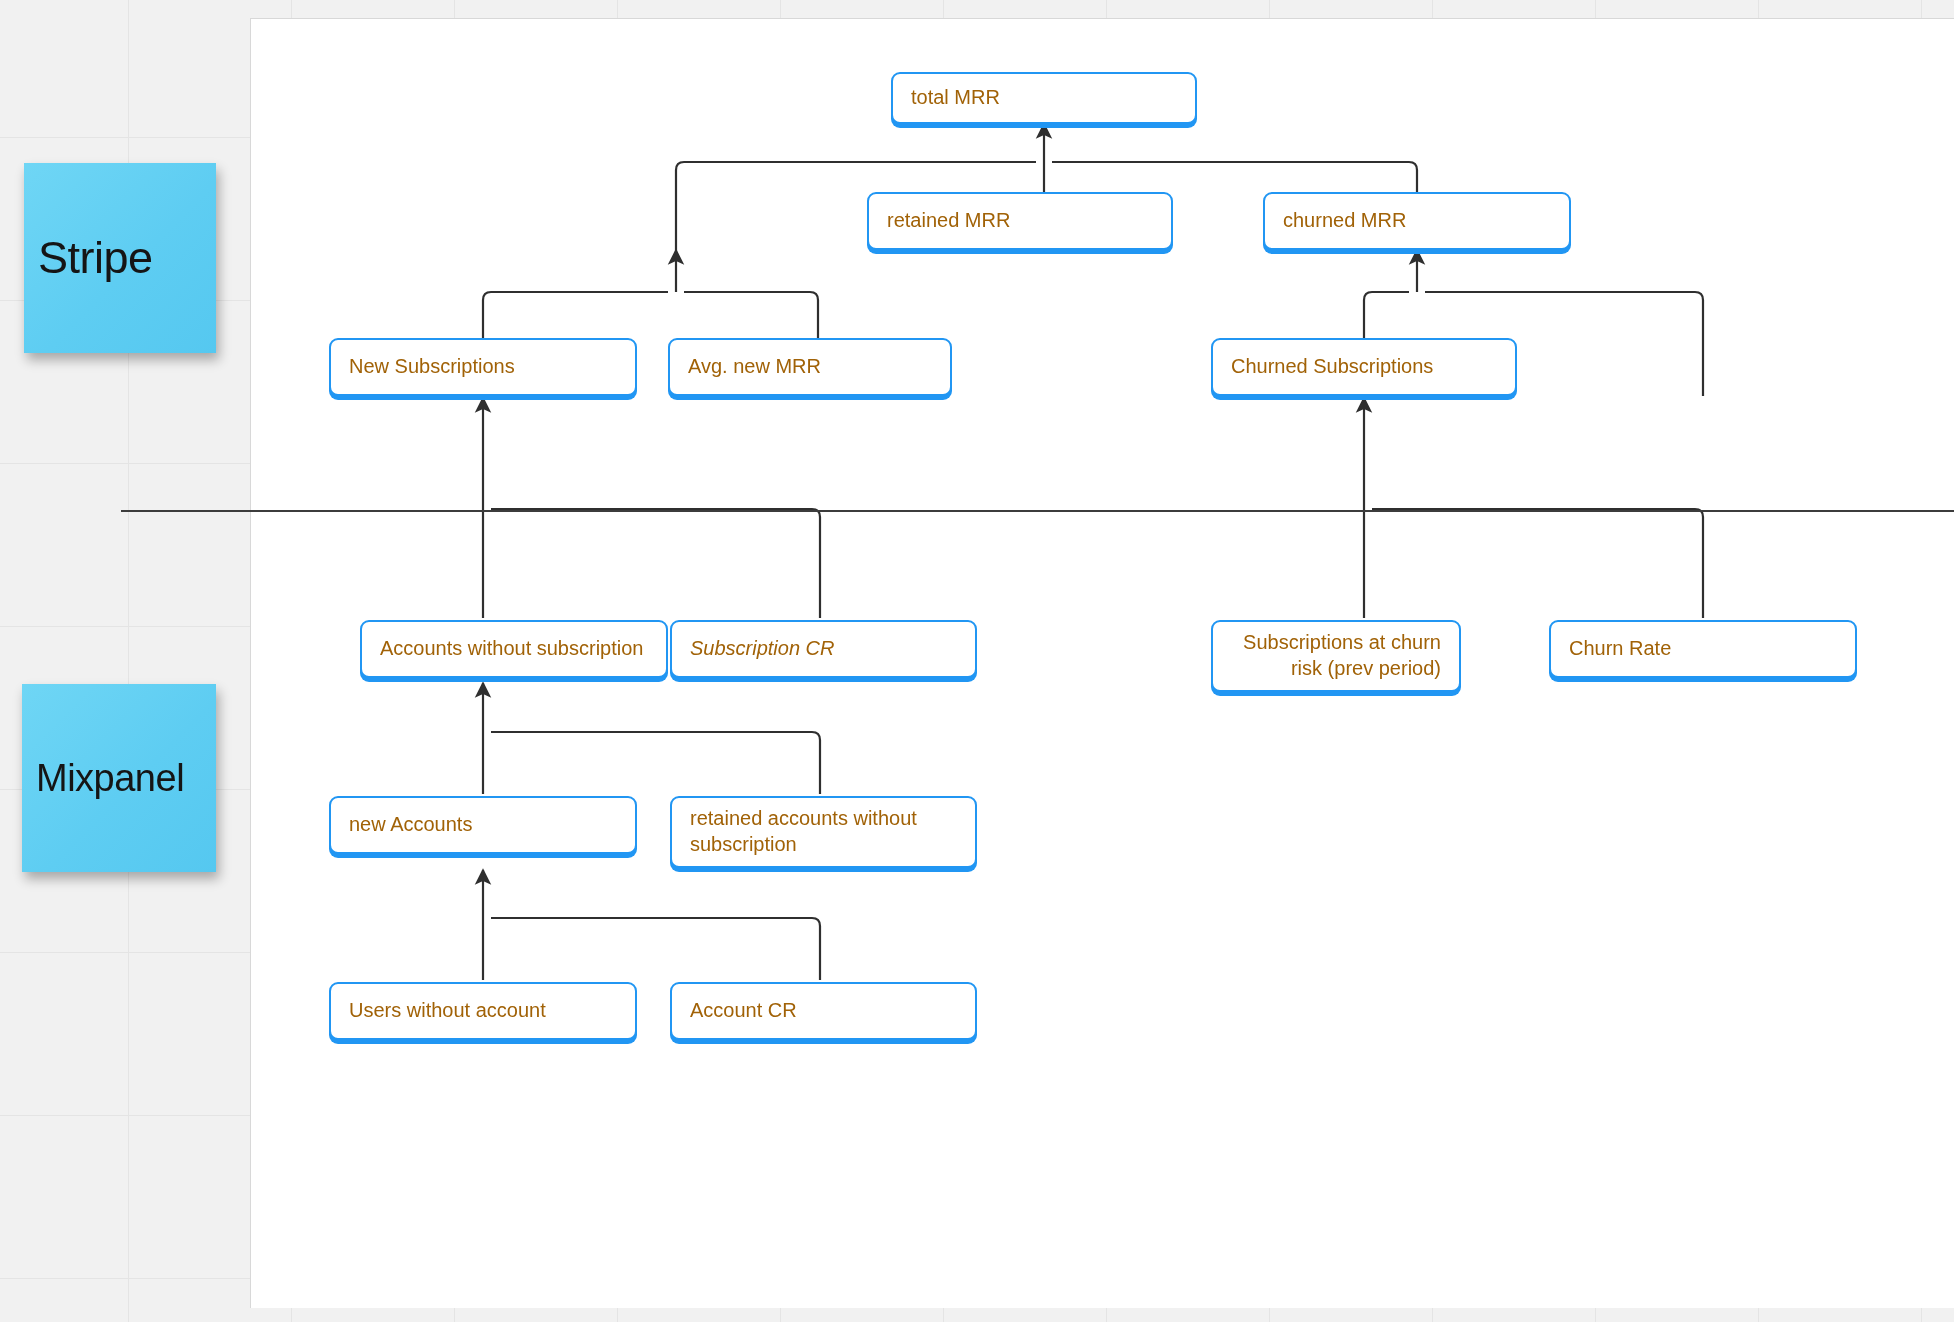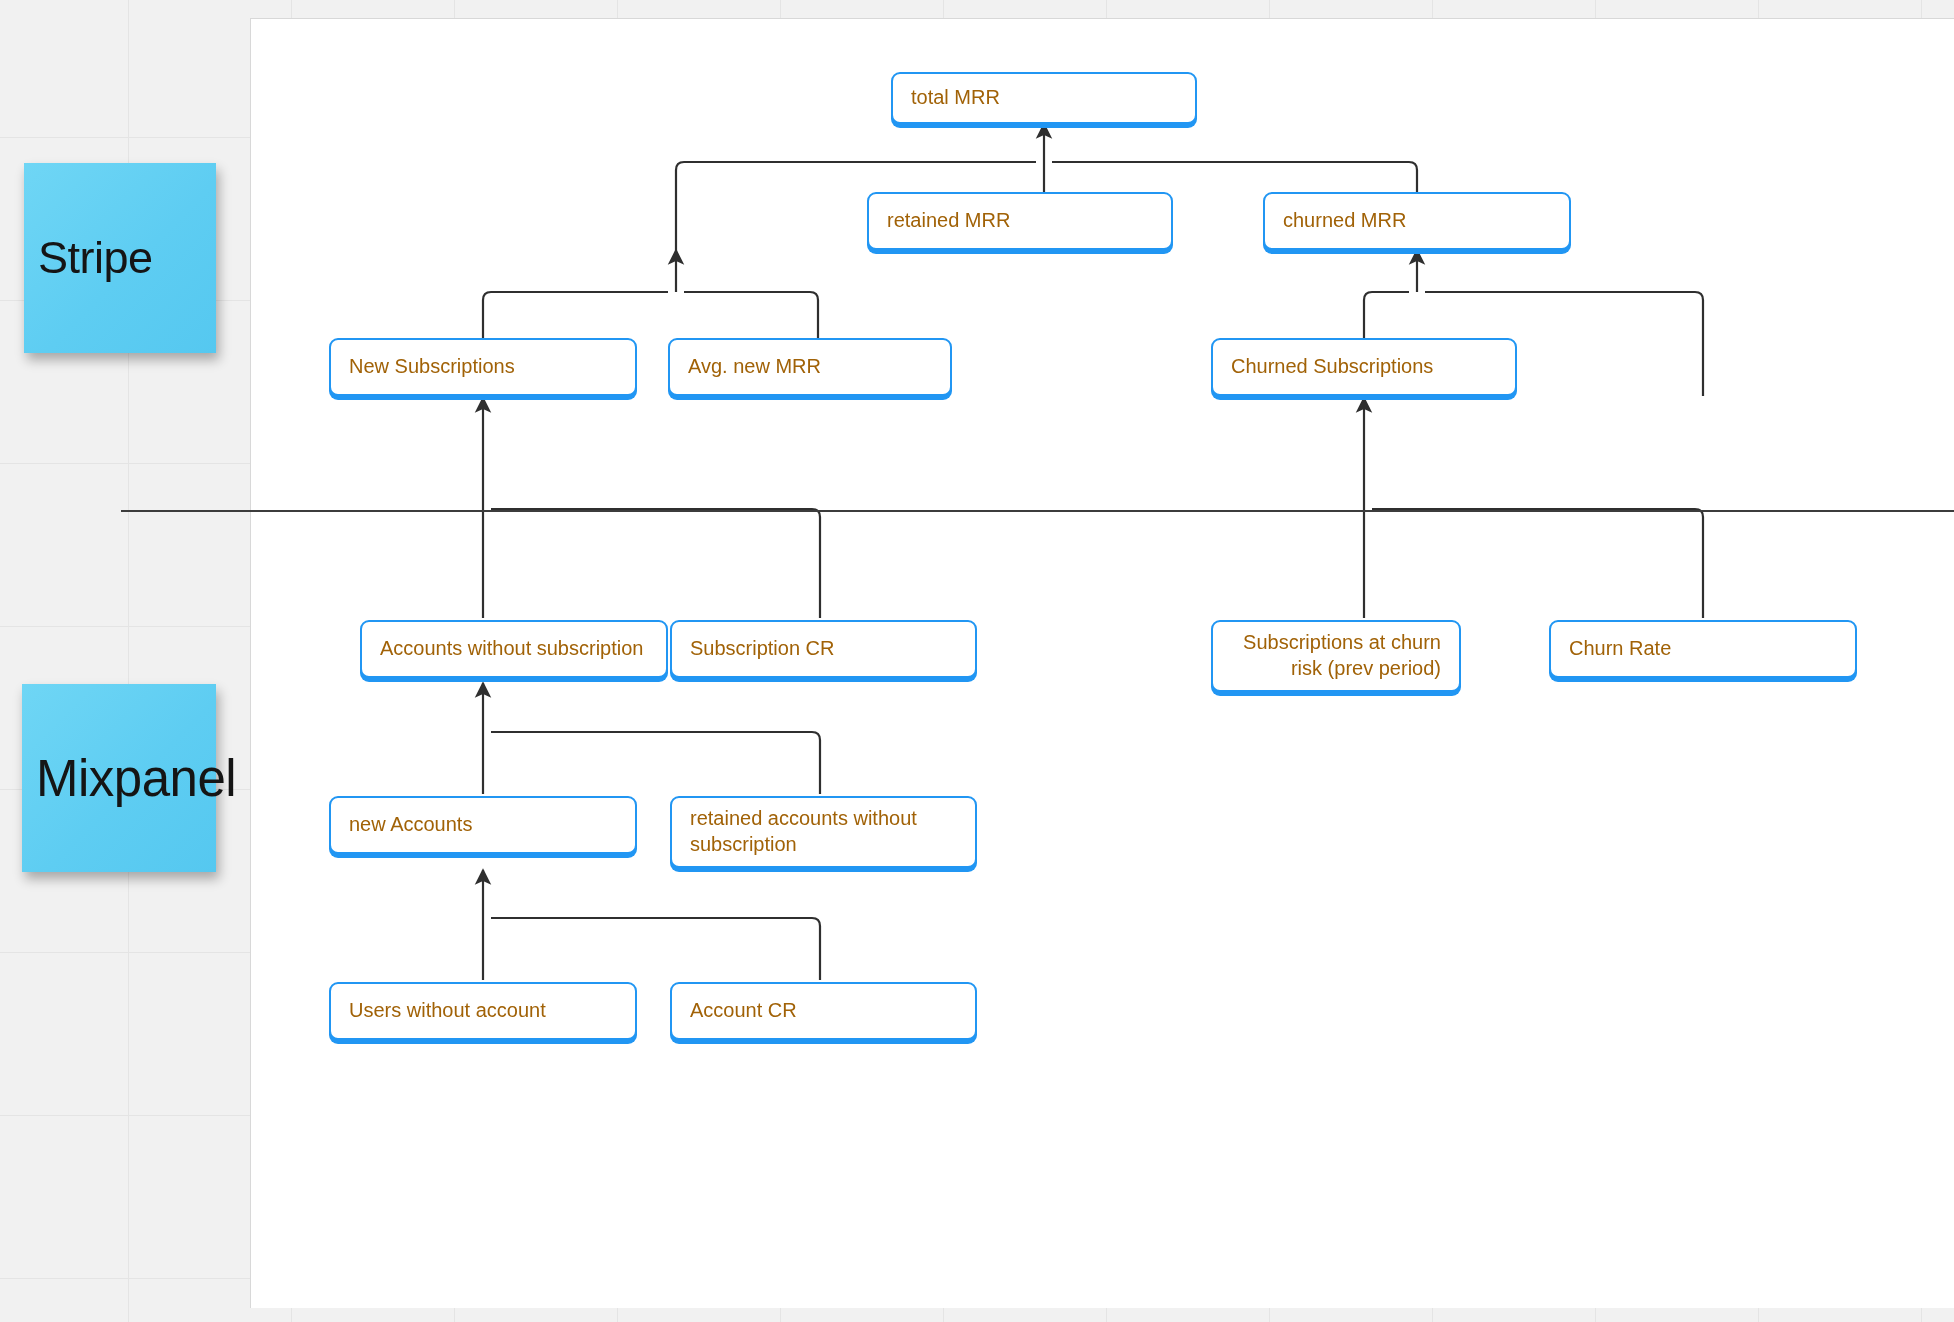--- a/index.html
+++ b/index.html
@@ -45,21 +45,21 @@
     display: flex;
     align-items: center;
     padding-left: 14px;
     box-sizing: border-box;
     color: #151515;
     font-size: 45px;
     letter-spacing: -0.5px;
   }
   #sticky-stripe   { left: 24px;  top: 128px; width: 192px; height: 190px; margin-top: 35px; }
   #sticky-mixpanel { left: 22px;  top: 684px; width: 194px; height: 188px; }
-  #sticky-mixpanel .sticky-label { font-size: 51px; }
+  #sticky-mixpanel .sticky-label { font-size: 38px; }
 
   
   #connectors {
     position: absolute;
     left: 0; top: 0;
     width: 1954px;
     height: 1322px;
     pointer-events: none;
   }
 
@@ -163,21 +163,21 @@
   <div class="node" style="left:668px; top:338px; width:284px; height:58px;">
     <span class="node-label">Avg. new MRR</span>
   </div>
   <div class="node" style="left:1211px; top:338px; width:306px; height:58px;">
     <span class="node-label">Churned Subscriptions</span>
   </div>
 
   <div class="node" style="left:329px; top:620px; width:308px; height:58px;margin-left:31px;">
     <span class="node-label">Accounts without subscription</span>
   </div>
-  <div class="node" style="left:670px; top:620px; width:307px; height:58px;">
+  <div class="node" style="left:670px; top:620px; width:307px; height:58px;font-style:italic;">
     <span class="node-label">Subscription CR</span>
   </div>
   <div class="node two-line" style="left:1211px; top:620px; width:250px; height:72px;text-align:right;">
     <span class="node-label">Subscriptions at churn risk (prev period)</span>
   </div>
   <div class="node" style="left:1549px; top:620px; width:308px; height:58px;">
     <span class="node-label">Churn Rate</span>
   </div>
 
   <div class="node" style="left:329px; top:796px; width:308px; height:58px;">

